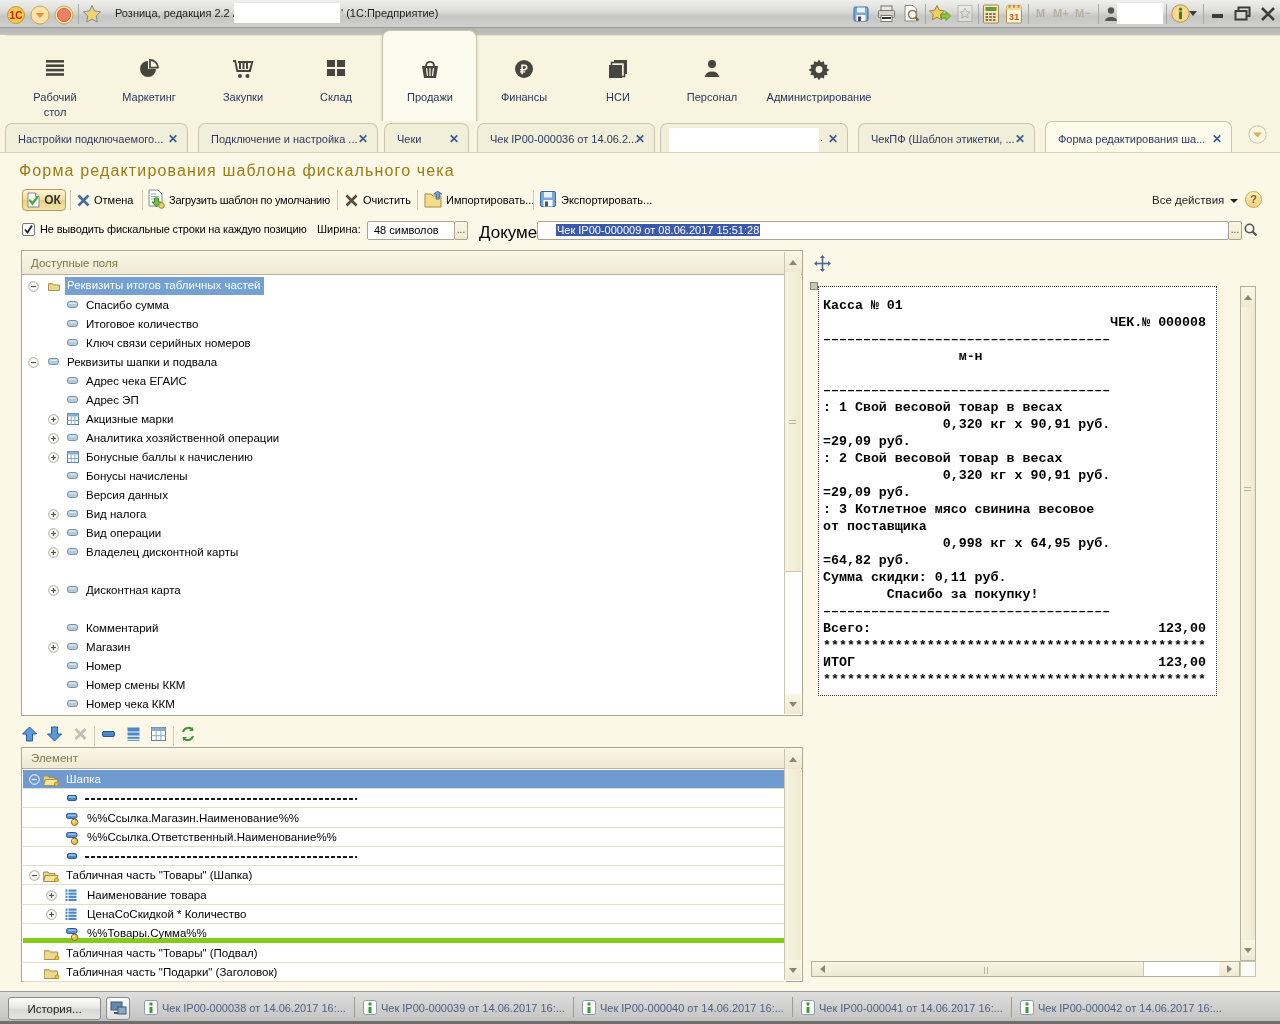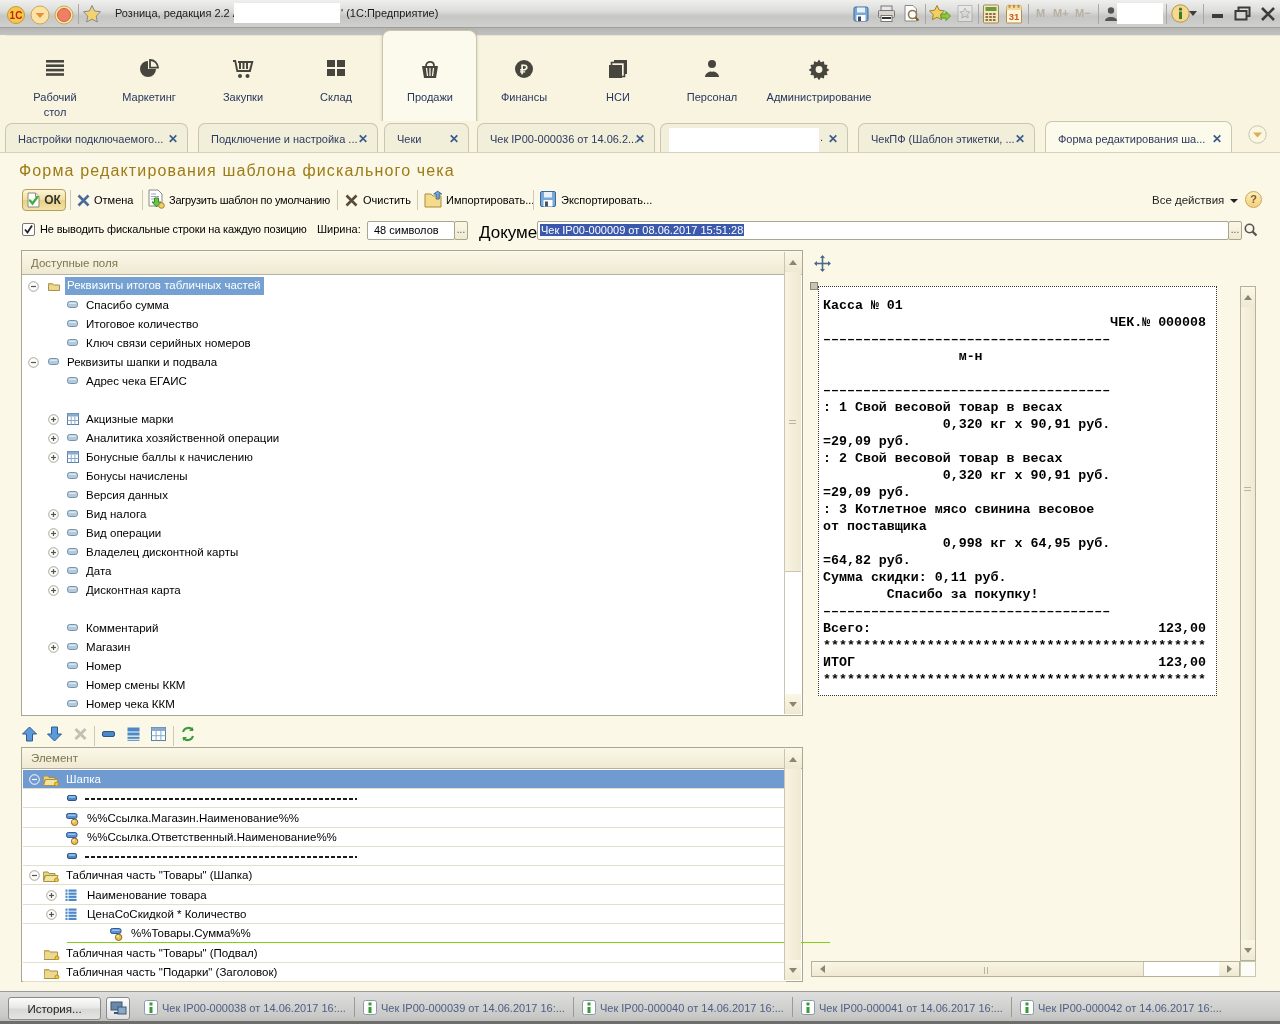--- a/index.html
+++ b/index.html
@@ -343,20 +343,27 @@
       </svg>
       <span class="txt" style="left:44px">Реквизиты шапки и подвала</span>
     </div>
 <div class="trow" style="top:121px;left:1px;width:763px">
       <svg class="abs" style="left:44px;top:5px" width="11" height="7" viewBox="0 0 11 7">
         <rect x="0.5" y="0.5" width="10" height="6" rx="2.2" fill="#b4cadc" stroke="#7494ac"></rect>
         <rect x="2" y="1.5" width="7" height="1.6" rx="0.8" fill="#dce8f0"></rect>
       </svg>
       <span class="txt" style="left:63px">Адрес чека ЕГАИС</span>
     </div>
+<div class="trow" style="top:140px;left:1px;width:763px">
+      <svg class="abs" style="left:44px;top:5px" width="11" height="7" viewBox="0 0 11 7">
+        <rect x="0.5" y="0.5" width="10" height="6" rx="2.2" fill="#b4cadc" stroke="#7494ac"></rect>
+        <rect x="2" y="1.5" width="7" height="1.6" rx="0.8" fill="#dce8f0"></rect>
+      </svg>
+      <span class="txt" style="left:63px">Адрес ЭП</span>
+    </div>
 <div class="trow" style="top:159px;left:1px;width:763px">
       <svg class="abs" style="left:25px;top:4px" width="11" height="11" viewBox="0 0 11 11">
         <circle cx="5.5" cy="5.5" r="4.8" fill="#fdfdfb" stroke="#a8a494"></circle>
         <line x1="3" y1="5.5" x2="8" y2="5.5" stroke="#555" stroke-width="1.2"></line>
         <line x1="5.5" y1="3" x2="5.5" y2="8" stroke="#555" stroke-width="1.2"></line>
       </svg>
       <svg class="abs" style="left:44px;top:3px" width="12" height="12" viewBox="0 0 12 12">
         <rect x="0.5" y="0.5" width="11" height="11" fill="#fff" stroke="#5580a8"></rect>
         <rect x="0.5" y="0.5" width="11" height="3" fill="#88aacc"></rect>
         <line x1="4.2" y1="3.5" x2="4.2" y2="11.5" stroke="#88aacc"></line>
@@ -434,32 +441,20 @@
       <svg class="abs" style="left:25px;top:4px" width="11" height="11" viewBox="0 0 11 11">
         <circle cx="5.5" cy="5.5" r="4.8" fill="#fdfdfb" stroke="#a8a494"></circle>
         <line x1="3" y1="5.5" x2="8" y2="5.5" stroke="#555" stroke-width="1.2"></line>
         <line x1="5.5" y1="3" x2="5.5" y2="8" stroke="#555" stroke-width="1.2"></line>
       </svg>
       <svg class="abs" style="left:44px;top:5px" width="11" height="7" viewBox="0 0 11 7">
         <rect x="0.5" y="0.5" width="10" height="6" rx="2.2" fill="#b4cadc" stroke="#7494ac"></rect>
         <rect x="2" y="1.5" width="7" height="1.6" rx="0.8" fill="#dce8f0"></rect>
       </svg>
       <span class="txt" style="left:63px">Владелец дисконтной карты</span>
-    </div>
-<div class="trow" style="top:311px;left:1px;width:763px">
-      <svg class="abs" style="left:25px;top:4px" width="11" height="11" viewBox="0 0 11 11">
-        <circle cx="5.5" cy="5.5" r="4.8" fill="#fdfdfb" stroke="#a8a494"></circle>
-        <line x1="3" y1="5.5" x2="8" y2="5.5" stroke="#555" stroke-width="1.2"></line>
-        <line x1="5.5" y1="3" x2="5.5" y2="8" stroke="#555" stroke-width="1.2"></line>
-      </svg>
-      <svg class="abs" style="left:44px;top:5px" width="11" height="7" viewBox="0 0 11 7">
-        <rect x="0.5" y="0.5" width="10" height="6" rx="2.2" fill="#b4cadc" stroke="#7494ac"></rect>
-        <rect x="2" y="1.5" width="7" height="1.6" rx="0.8" fill="#dce8f0"></rect>
-      </svg>
-      <span class="txt" style="left:63px">Дата</span>
     </div>
 <div class="trow" style="top:330px;left:1px;width:763px">
       <svg class="abs" style="left:25px;top:4px" width="11" height="11" viewBox="0 0 11 11">
         <circle cx="5.5" cy="5.5" r="4.8" fill="#fdfdfb" stroke="#a8a494"></circle>
         <line x1="3" y1="5.5" x2="8" y2="5.5" stroke="#555" stroke-width="1.2"></line>
         <line x1="5.5" y1="3" x2="5.5" y2="8" stroke="#555" stroke-width="1.2"></line>
       </svg>
       <svg class="abs" style="left:44px;top:5px" width="11" height="7" viewBox="0 0 11 7">
         <rect x="0.5" y="0.5" width="10" height="6" rx="2.2" fill="#b4cadc" stroke="#7494ac"></rect>
         <rect x="2" y="1.5" width="7" height="1.6" rx="0.8" fill="#dce8f0"></rect>
@@ -639,21 +634,21 @@
         <rect x="3.5" y="3.6" width="8" height="2.2" fill="#4a88c8"></rect>
         <rect x="3.5" y="6.7" width="8" height="2.2" fill="#4a88c8"></rect>
         <rect x="3.5" y="9.8" width="8" height="2.2" fill="#4a88c8"></rect>
         <rect x="0.5" y="0.5" width="2" height="2.2" fill="#4a88c8"></rect>
         <rect x="0.5" y="3.6" width="2" height="2.2" fill="#4a88c8"></rect>
         <rect x="0.5" y="6.7" width="2" height="2.2" fill="#4a88c8"></rect>
         <rect x="0.5" y="9.8" width="2" height="2.2" fill="#4a88c8"></rect>
       </svg>
       <span class="txt" style="left:64px">ЦенаСоСкидкой * Количество</span>
     </div>
-<div class="trow" style="top:176px;left:1px;width:763px;height:19px;border-bottom:1px solid #84cc16;margin-left:44px;">
+<div class="trow" style="top:176px;left:1px;width:763px;height:19px;border-bottom:5px solid #84cc16;">
       <svg class="abs" style="left:43px;top:4px" width="13" height="13" viewBox="0 0 13 13">
         <rect x="0.5" y="0.5" width="10.5" height="5" rx="1.8" fill="#5a8fd0" stroke="#2d5c99"></rect>
         <rect x="1.8" y="1.4" width="8" height="1.6" rx="0.8" fill="#9dbfe8"></rect>
         <circle cx="8.6" cy="9.3" r="3.2" fill="#e8c055" stroke="#8a6820"></circle>
         <circle cx="7.6" cy="8.3" r="1.2" fill="#f6e0a0"></circle>
       </svg>
       <span class="txt" style="left:64px">%%Товары.Сумма%%</span>
     </div>
 <div class="trow" style="top:196px;left:1px;width:763px;height:19px;border-bottom:1px solid #e2deca;">
       <svg class="abs" style="left:21px;top:4px" width="16" height="12" viewBox="0 0 16 12">
@@ -788,21 +783,21 @@
 <div class="abs" style="left:22px;top:223px;width:13px;height:13px;background:#fff;border:1px solid #777;border-radius:2px">
   <svg width="11" height="11" viewBox="0 0 11 11" style="position:absolute;left:0px;top:0px">
       <path d="M2 5.5 L4.5 8.5 L9 1.5" fill="none" stroke="#222" stroke-width="1.8"></path>
     </svg>
 </div>
 <div class="abs" style="left:40px;top:223px;font-size:11px;letter-spacing:-0.15px">Не выводить фискальные строки на каждую позицию</div>
 <div class="abs" style="left:317px;top:223px;font-size:11px">Ширина:</div>
 <div class="inp" style="left:367px;top:221px;width:88px;padding:2px 0 0 6px">48 символов</div>
 <div class="inp" style="left:454px;top:221px;width:14px;background:linear-gradient(#faf7e6,#efe9d2);font-size:10px;text-align:center;color:#555;padding-top:2px">...</div>
 <div class="abs" style="left:479px;top:223px;font-size:17px">Документ:</div>
-<div class="inp" style="left:537px;top:221px;width:692px;padding:2px 0 0 2px"><span style="background:#3b59ac;color:#fff;padding:0 1px">Чек IP00-000009 от 08.06.2017 15:51:28</span></div>
+<div class="inp" style="left:537px;top:221px;width:692px;padding:2px 0 0 18px"><span style="background:#3b59ac;color:#fff;padding:0 1px">Чек IP00-000009 от 08.06.2017 15:51:28</span></div>
 <div class="inp" style="left:1228px;top:221px;width:14px;background:linear-gradient(#faf7e6,#efe9d2);font-size:10px;text-align:center;color:#555;padding-top:2px">...</div>
 <svg class="abs" style="left:1243px;top:222px" width="16" height="17" viewBox="0 0 16 17">
   <circle cx="6.5" cy="6.5" r="4.2" fill="none" stroke="#555" stroke-width="1.6"></circle>
   <line x1="9.6" y1="9.6" x2="13.5" y2="13.5" stroke="#555" stroke-width="2.2"></line>
 </svg>
 <div id="statusbar"></div>
 <div class="abs" style="left:8px;top:997px;width:93px;height:23px;background:linear-gradient(#fdfdfd,#e8e8e6 45%,#d8d8d6 55%,#e4e4e2);border:1px solid #8a8a88;border-radius:3px;text-align:center;font-size:11.5px;color:#222;padding-top:5px">История...</div>
 <div class="abs" style="left:106px;top:997px;width:24px;height:23px;background:linear-gradient(#fdfdfd,#e0e0de);border:1px solid #8a8a88;border-radius:3px">
 <svg style="position:absolute;left:3px;top:3px" width="17" height="16" viewBox="0 0 17 16">
 <rect x="1" y="1" width="11" height="8" fill="#6a88a8" stroke="#3a5878"></rect>

